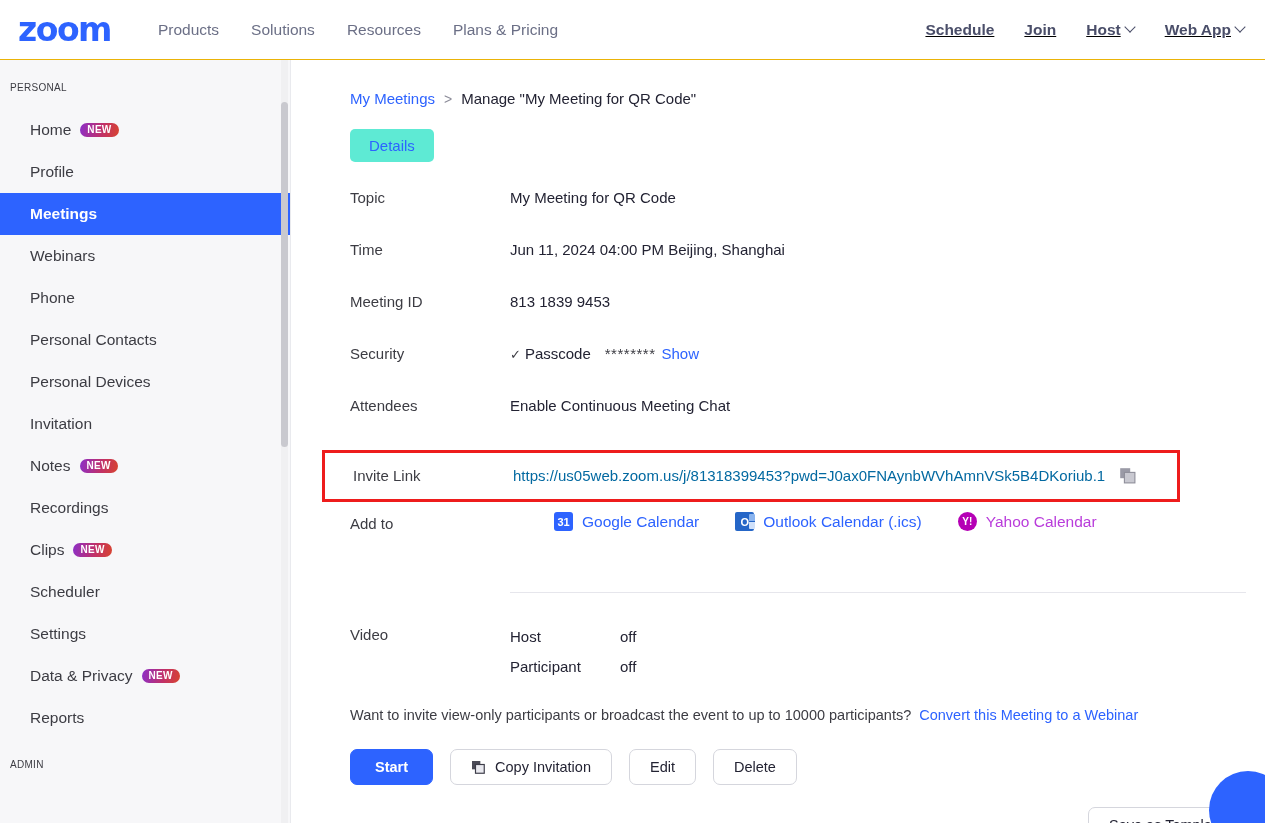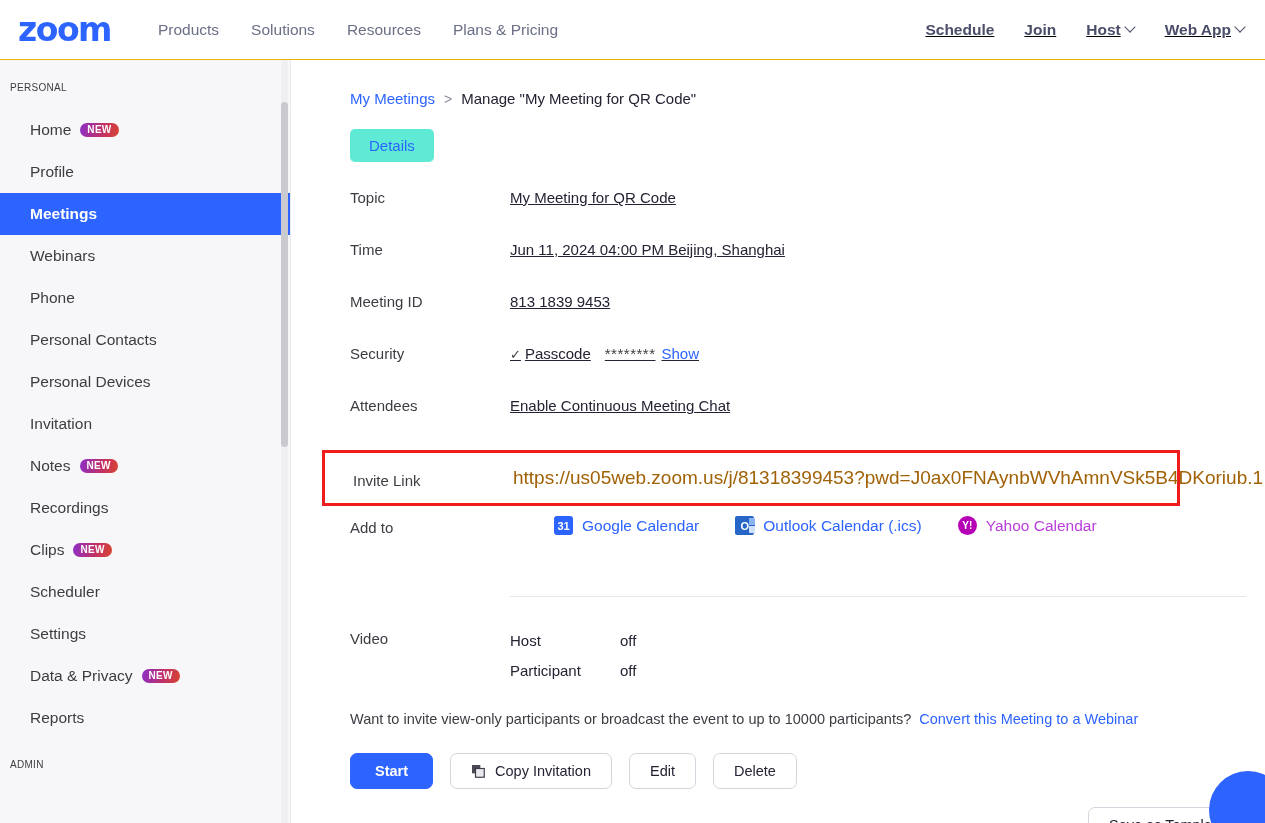--- a/index.html
+++ b/index.html
@@ -91,38 +91,38 @@
 
   .tabs { margin-top: 22px; display: flex; }
   .tab {
     background: #5eead4; color: #2D63FF; font-size: 15px;
     padding: 8px 19px; border-radius: 5px; cursor: pointer;
   }
 
   .rows { margin-top: 22px; }
   .row { display: flex; align-items: flex-start; min-height: 52px; }
   .row-label { width: 160px; min-width: 160px; font-size: 15px; color: #3c3c43; padding-top: 5px; }
-  .row-value { font-size: 15px; color: #232333; padding-top: 5px; text-decoration: underline; }
+  .row-value { font-size: 15px; color: #232333; padding-top: 5px; }
 
   .check { color: #3c3c43; margin-right: 4px; font-size: 13px; }
   .dots { letter-spacing: .5px; color: #3c3c43; margin: 0 6px 0 14px; font-size: 15px; }
   .link { color: #2D63FF; text-decoration: none; cursor: pointer; }
 
   
   .invite-row {
     position: relative;
     border: 3px solid #EE1C1C;
     margin-left: -28px;
     padding: 14px 0 14px 28px;
-    display: flex; align-items: flex-end;
+    display: flex; align-items: flex-start;
     width: 858px;
     margin-top: 6px; margin-bottom: 6px;
   }
   .invite-row .row-label { padding-top: 0; }
-  .invite-url { color: #a16207; font-size: 19px; text-decoration: none; white-space: nowrap; }
+  .invite-url { color: #0369a1; font-size: 15px; text-decoration: none; white-space: nowrap; }
   .copy-icon { margin-left: 14px; display: inline-flex; align-items: center; cursor: pointer; }
 
   
   .addto-row { margin-top: 8px; }
   .cal-list { display: flex; align-items: center; gap: 36px; padding-top: 2px; margin-left: 44px; }
   .cal { display: flex; align-items: center; gap: 9px; text-decoration: none; font-size: 15.5px; cursor: pointer; }
   .cal.google { color: #2D63FF; }
   .cal.outlook { color: #2D63FF; }
   .cal.yahoo { color: #B93CDB; }
 

